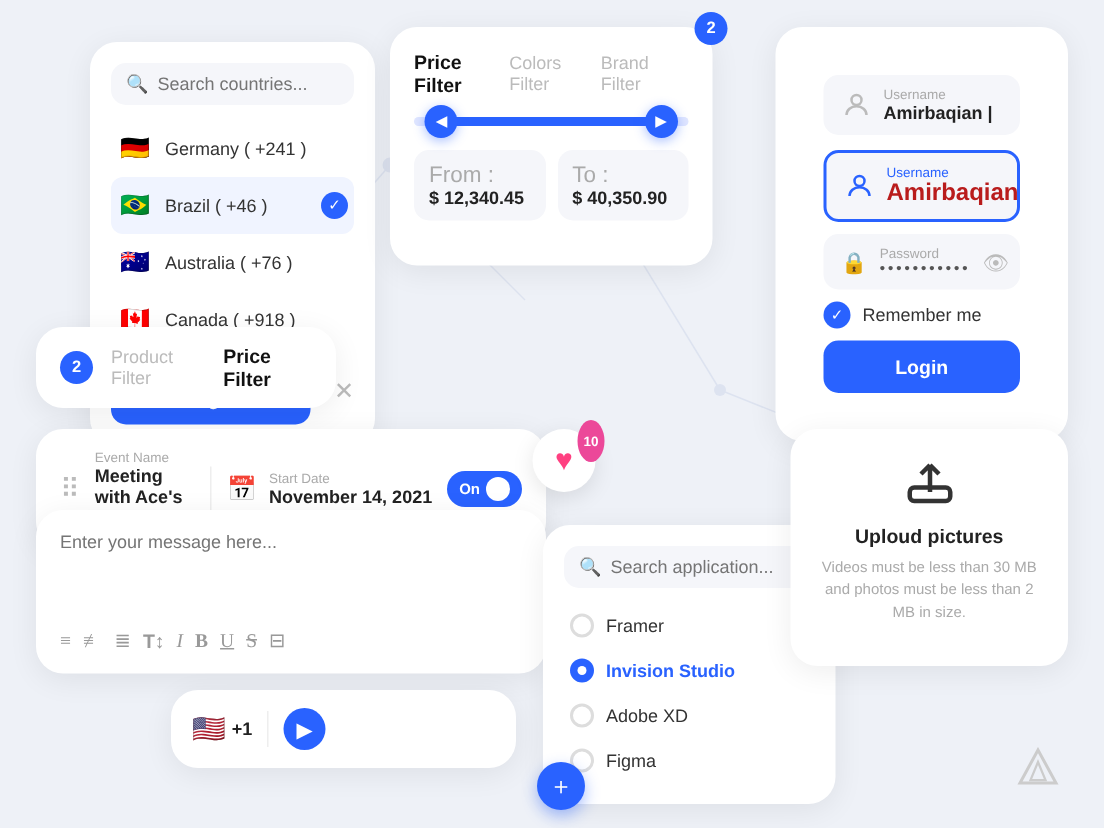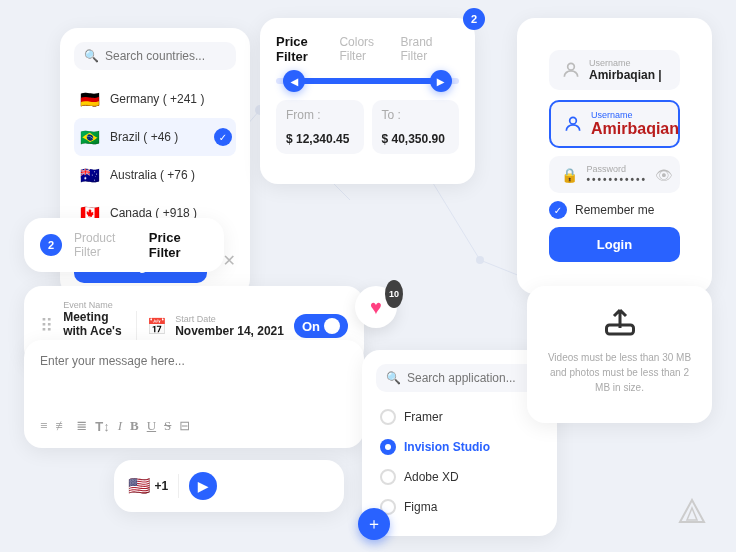--- a/index.html
+++ b/index.html
@@ -210,23 +210,23 @@
       gap: 8px;
       margin-bottom: 14px;
     }
     .price-input-box {
       flex: 1;
       background: #f5f6fa;
       border-radius: 10px;
       padding: 8px 10px;
     }
     .price-input-label {
-      font-size: 12px;
+      font-size: 15px;
       color: #aaa;
-      margin-bottom: 10px;
+      margin-bottom: 0;
     }
     .price-input-value {
       font-size: 12px;
       font-weight: 600;
       color: #222;
     }
     .apply-btn {
       background: #2962ff;
       color: #fff;
       border: none;
@@ -379,21 +379,21 @@
       align-items: center;
       gap: 8px;
     }
     .toggle-on {
       background: #2962ff;
       border-radius: 20px;
       padding: 4px 8px;
       display: flex;
       align-items: center;
       gap: 4px;
-      font-size: 13px;
+      font-size: 10px;
       color: #fff;
       font-weight: 600;
     }
     .toggle-knob {
       width: 16px;
       height: 16px;
       background: #fff;
       border-radius: 50%;
     }
 
@@ -585,21 +585,21 @@
       position: relative;
     }
     .heart-icon {
       color: #ff4081;
       font-size: 20px;
     }
     .heart-badge {
       position: absolute;
       top: -6px;
       right: -6px;
-      background: #404040;
+      background: #ec4899;
       color: #fff;
       font-size: 9px;
       font-weight: 700;
       border-radius: 50%;
       width: 18px;
       height: 28px;
       display: flex;
       align-items: center;
       justify-content: center;
     }
@@ -839,20 +839,21 @@
   </div>
 </div>
 
 <div class="card upload-card">
   <div class="upload-icon-wrap">
     <svg width="36" height="36" viewBox="0 0 24 24" fill="none" stroke="#333" stroke-width="2">
       <path d="M12 16V4m0 0l-4 4m4-4l4 4"></path>
       <rect x="3" y="14" width="18" height="6" rx="2" fill="none" stroke="#333" stroke-width="2"></rect>
     </svg>
   </div>
+  <div class="upload-title">Uploud pictures</div>
   <div class="upload-desc">Videos must be less than 30 MB and photos must be less than 2 MB in size.</div>
 </div>
 
 <div class="more-btn">
   <span>＋</span>
 </div>
 
 <div class="acertify-logo">
   <svg width="28" height="28" viewBox="0 0 28 28" fill="none">
     <path d="M14 2L2 24h24L14 2z" stroke="#ccc" stroke-width="2" fill="none"></path>

